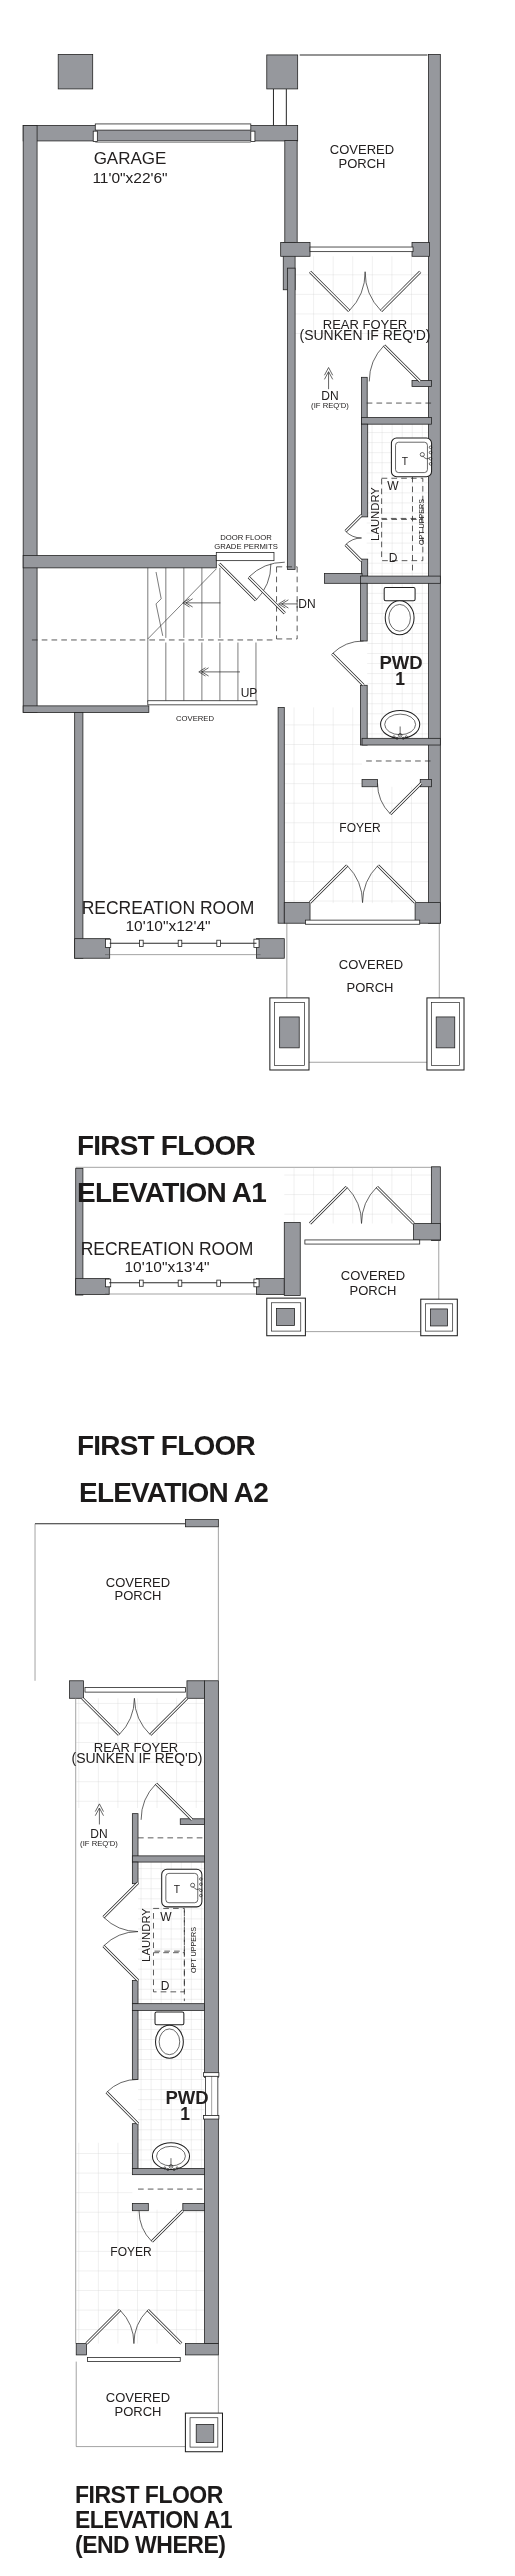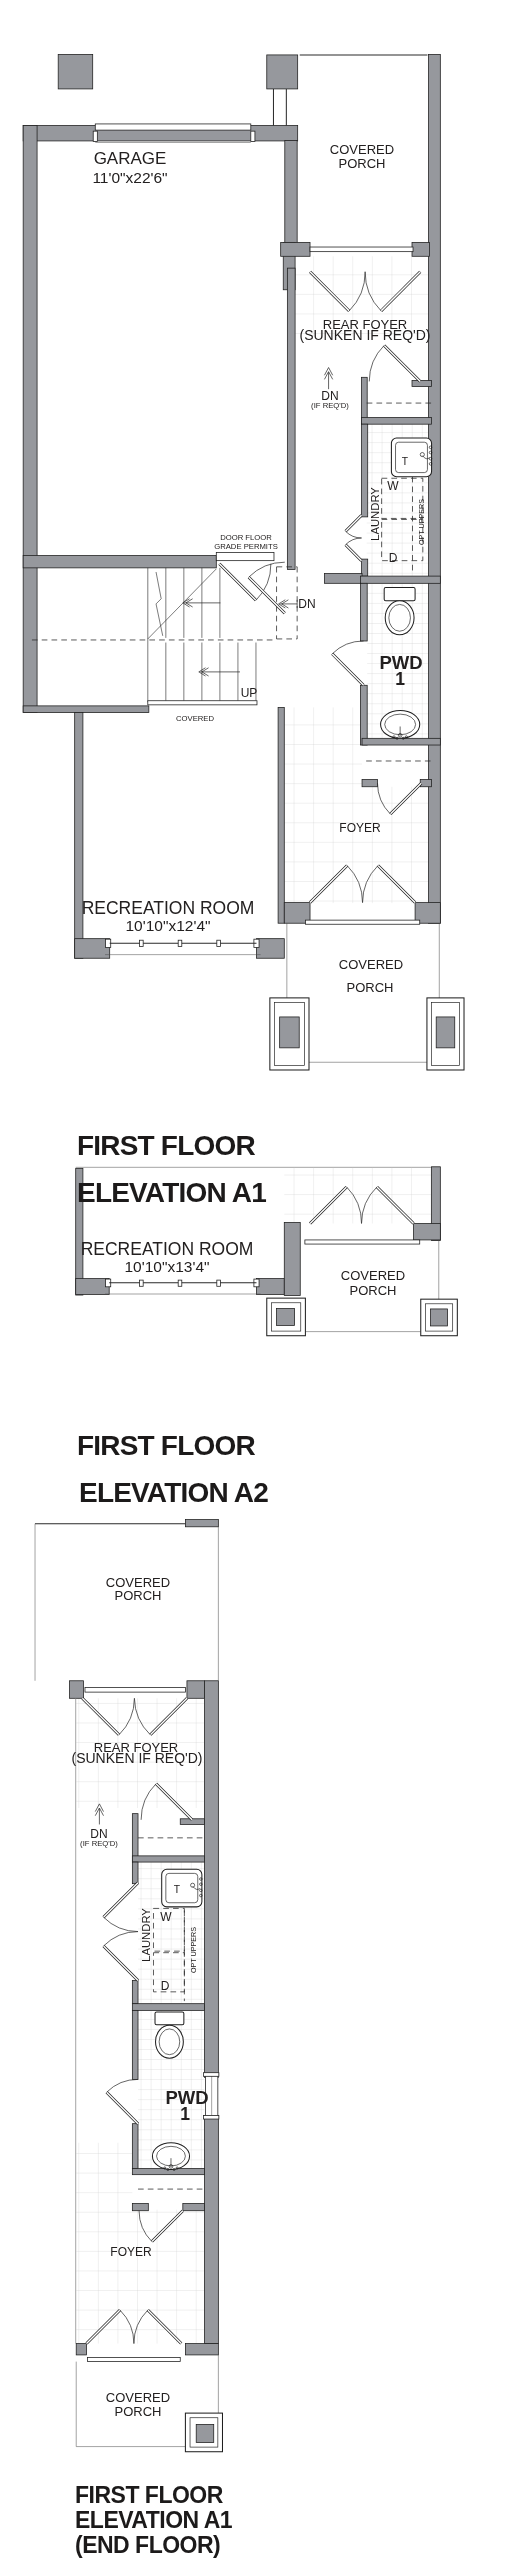--- a/index.html
+++ b/index.html
@@ -465,16 +465,16 @@
 <div class="lbl f16" style="left:166px;top:1917px;">W</div>
 <div class="lbl f16" style="left:165px;top:1986px;">D</div>
 <div class="lbl vert f14" style="left:193px;top:1950px;">OPT UPPERS</div>
 <div class="lbl f36" style="left:187px;top:2098px;">PWD</div>
 <div class="lbl f34" style="left:185px;top:2114px;font-weight:700;">1</div>
 <div class="lbl f27" style="left:131px;top:2252px;">FOYER</div>
 <div class="lbl f25" style="left:138px;top:2397px;">COVERED</div>
 <div class="lbl f25" style="left:138px;top:2411px;">PORCH</div>
 <div class="title-sm" style="left:75px;top:2482px;">FIRST FLOOR</div>
 <div class="title-sm" style="left:75px;top:2507px;">ELEVATION A1</div>
-<div class="title-sm" style="left:75px;top:2532px;">(END FLOOR)</div>
+<div class="title-sm" style="left:75px;top:2532px;">(END WHERE)</div>
 
 </div>
 
 
 </body></html>

